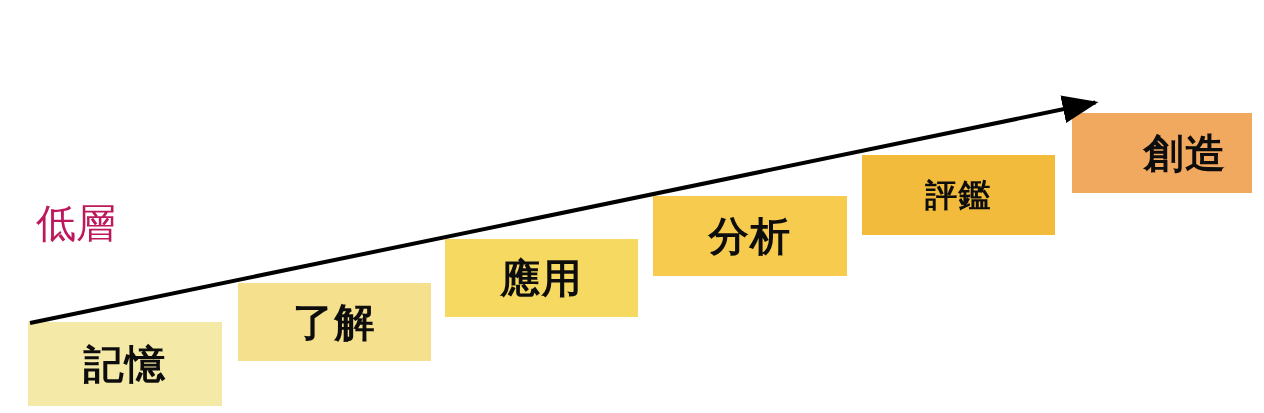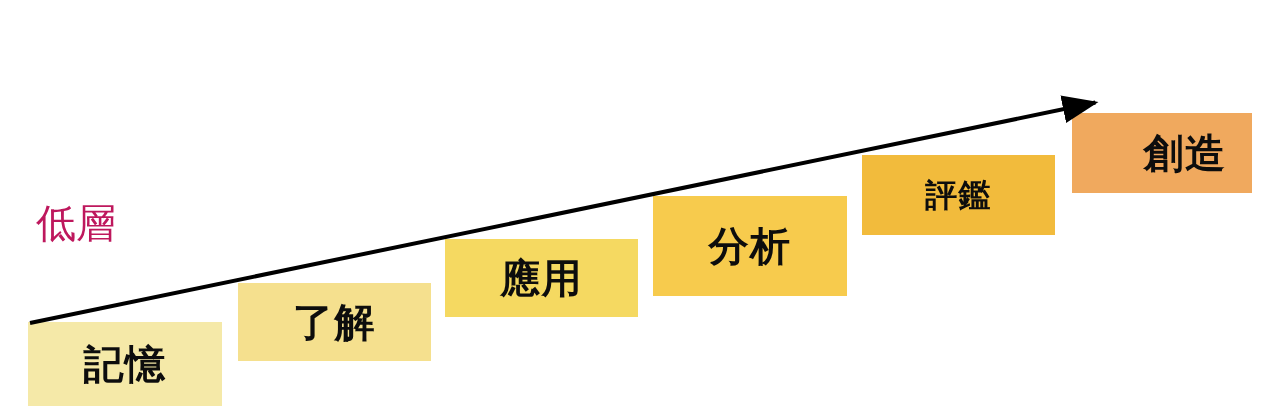--- a/index.html
+++ b/index.html
@@ -73,21 +73,21 @@
   <div id="steps-host">
       <div class="step-box" style="left: 28px; top: 322px; width: 194px; height: 84px; background: rgb(245, 233, 168); text-align: right;">
         <span class="step-label" style="font-size: 40px; color: rgb(13, 13, 13);">記憶</span>
       </div>
       <div class="step-box" style="left: 238px; top: 283px; width: 193px; height: 78px; background: rgb(245, 224, 142);">
         <span class="step-label" style="font-size: 40px; color: rgb(13, 13, 13);">了解</span>
       </div>
       <div class="step-box" style="left: 445px; top: 239px; width: 193px; height: 78px; background: rgb(245, 217, 97);">
         <span class="step-label" style="font-size: 40px; color: rgb(13, 13, 13);">應用</span>
       </div>
-      <div class="step-box" style="left: 653px; top: 196px; width: 194px; height: 100px; background: rgb(247, 203, 77);">
+      <div class="step-box" style="left: 653px; top: 196px; width: 194px; height: 80px; background: rgb(247, 203, 77);">
         <span class="step-label" style="font-size: 40px; color: rgb(13, 13, 13);">分析</span>
       </div>
       <div class="step-box" style="left: 862px; top: 155px; width: 193px; height: 80px; background: rgb(242, 187, 60);">
         <span class="step-label" style="font-size: 32px; color: rgb(13, 13, 13);">評鑑</span>
       </div>
       <div class="step-box" style="left: 1072px; top: 113px; width: 180px; height: 80px; background: rgb(240, 169, 94); padding-left: 46px;">
         <span class="step-label" style="font-size: 40px; color: rgb(13, 13, 13);">創造</span>
       </div>
     </div>
 

